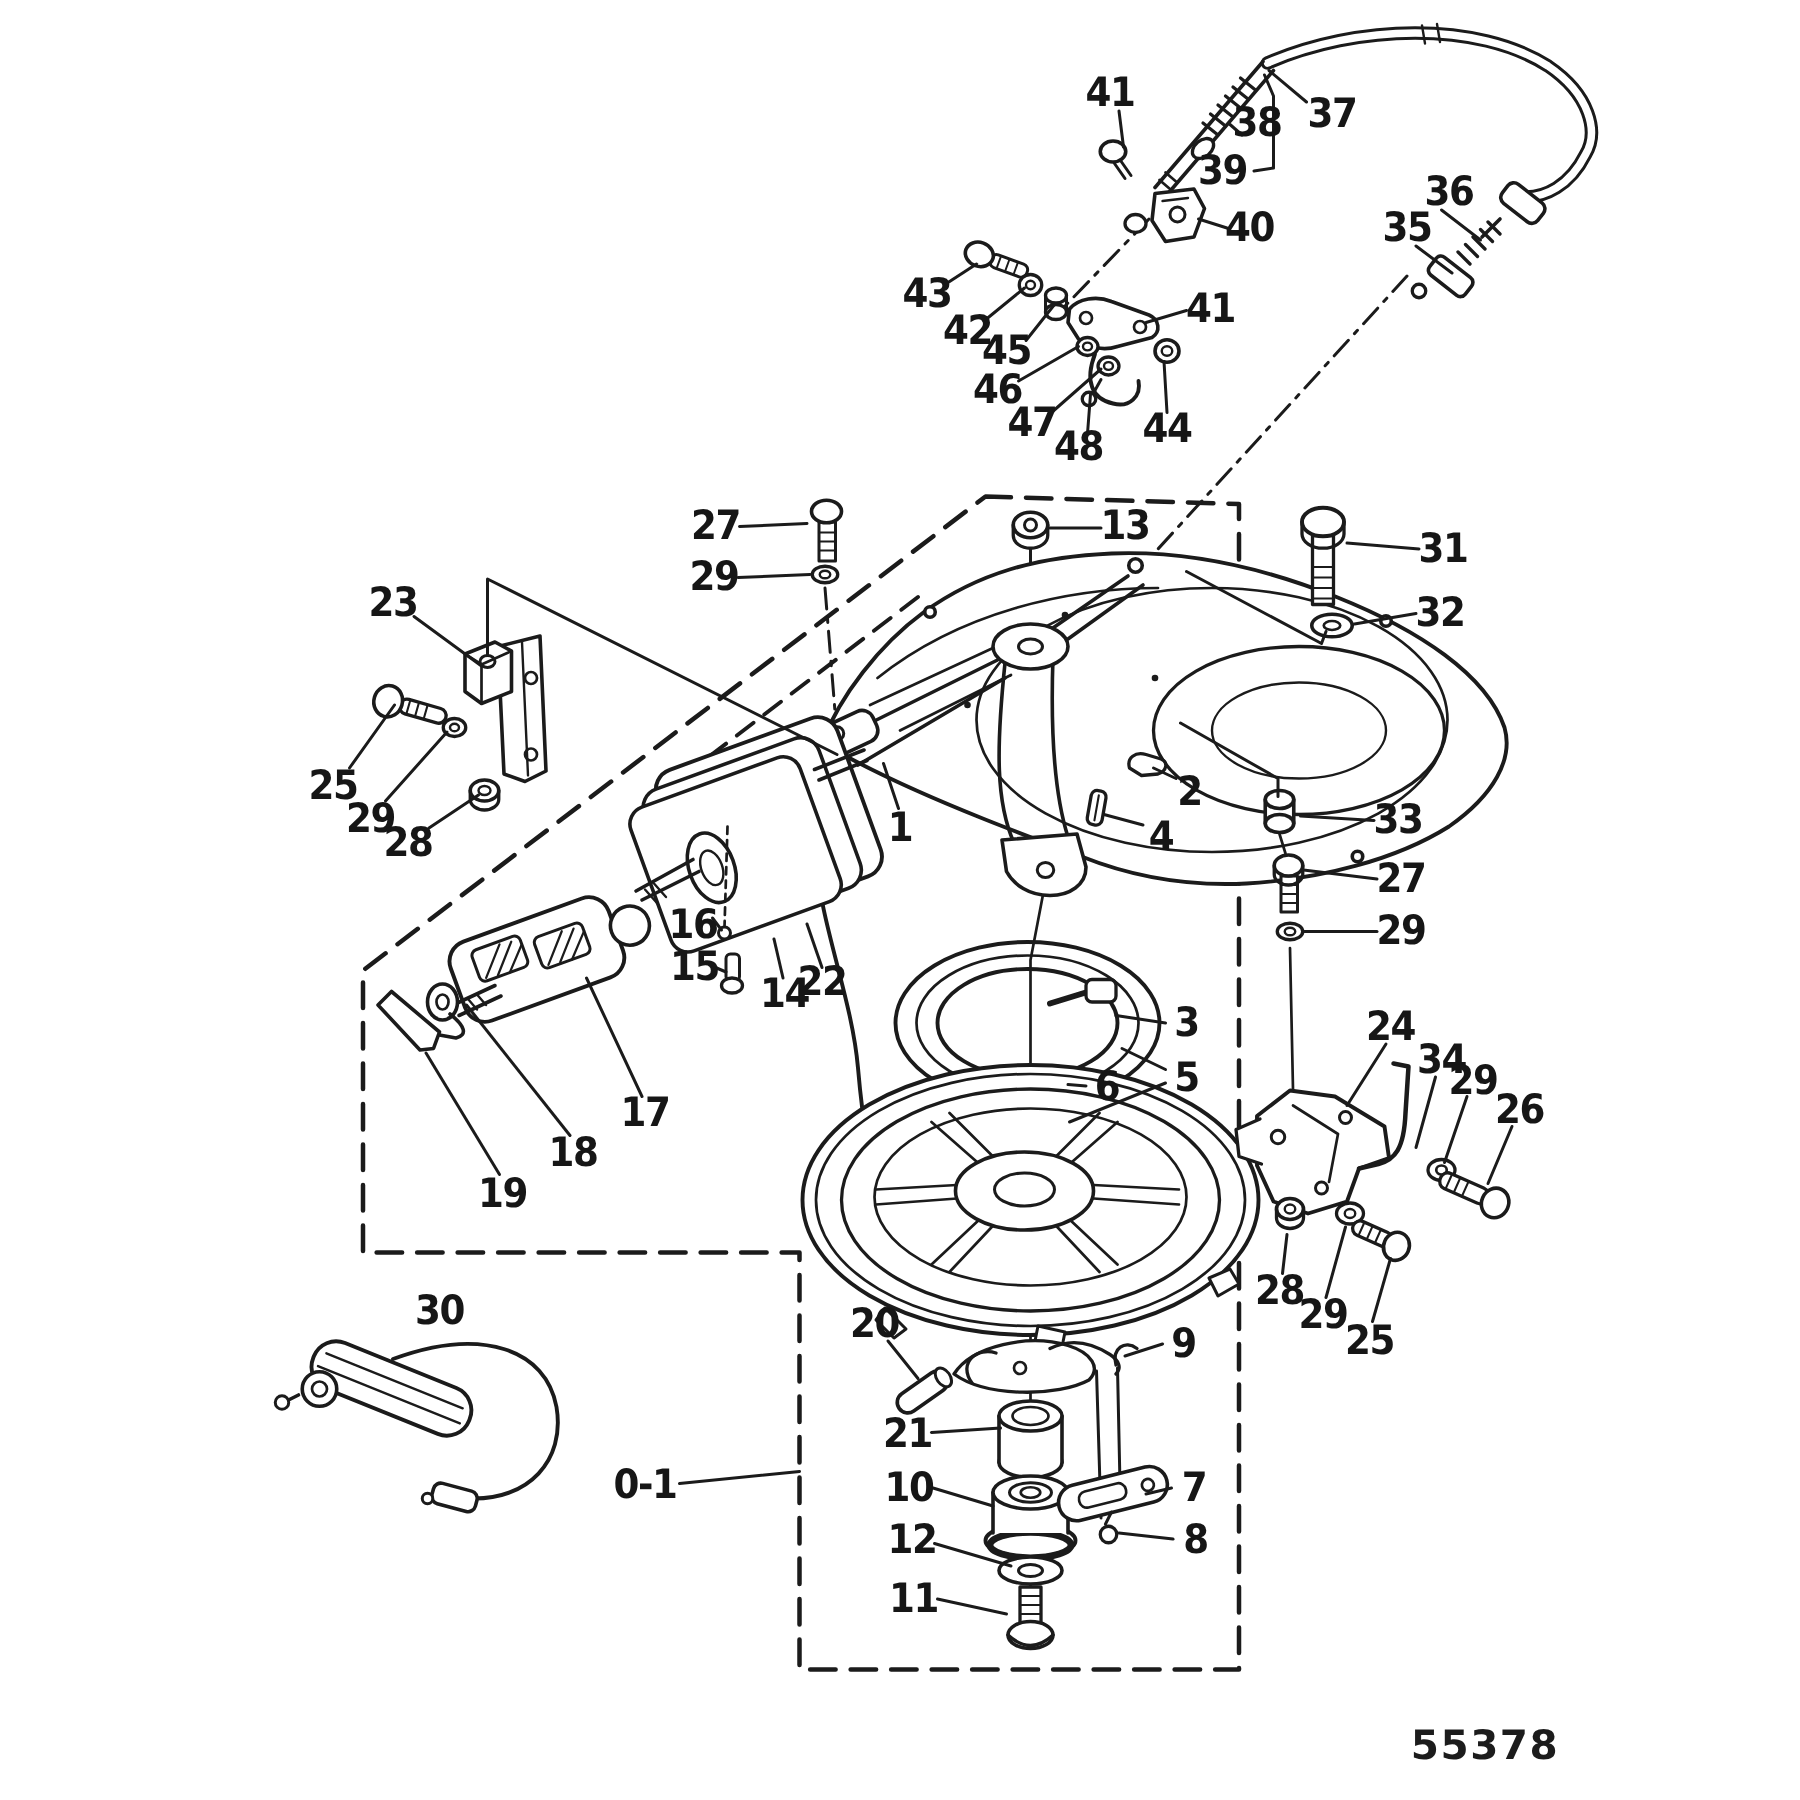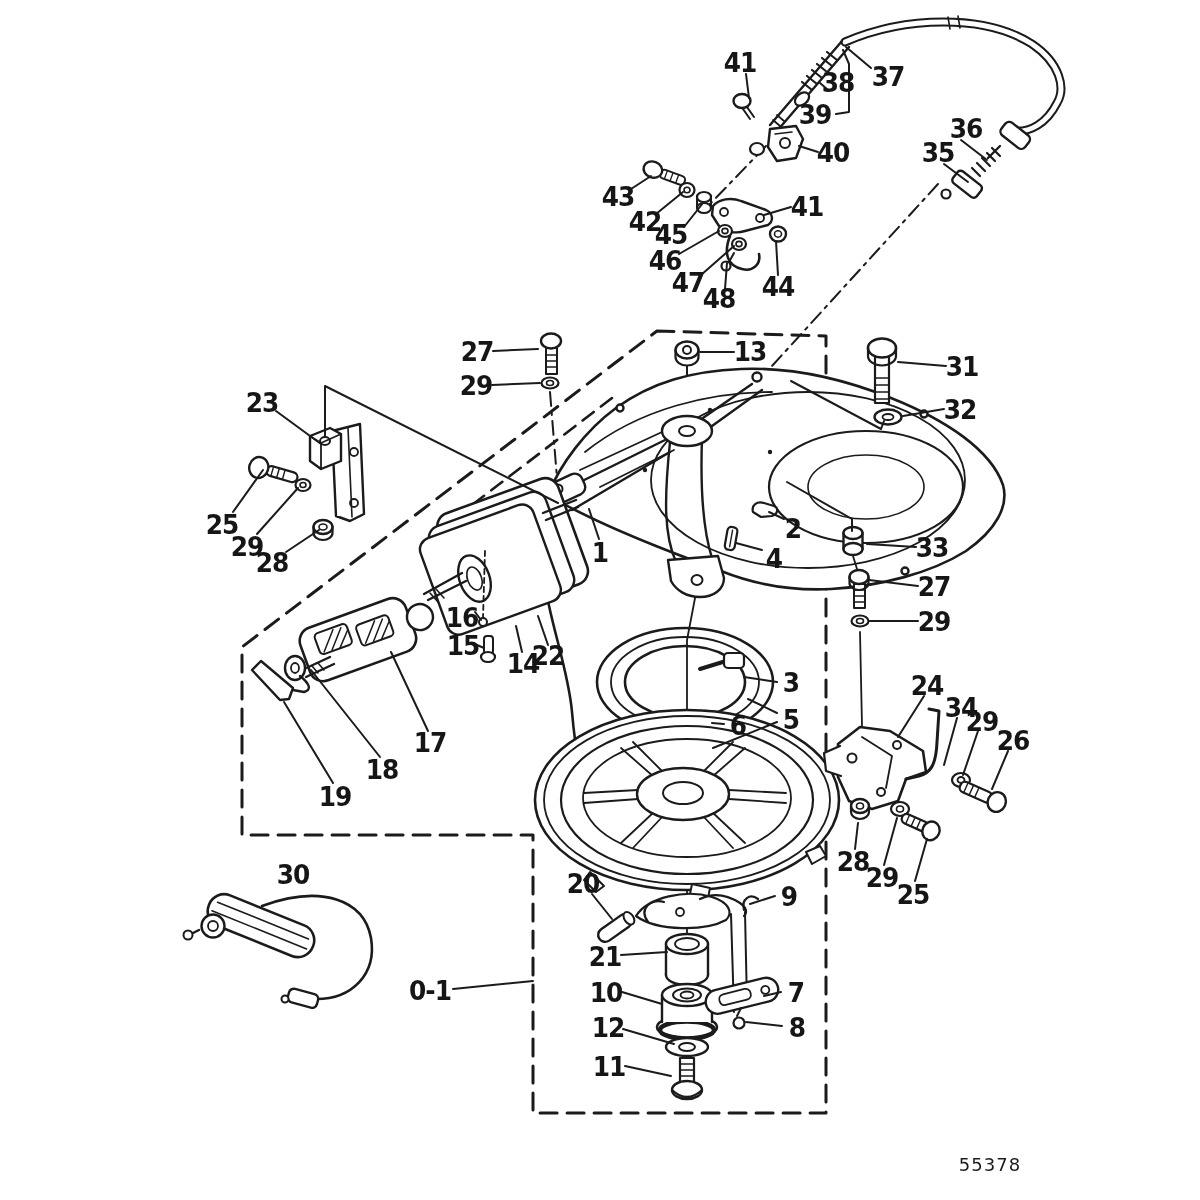--- a/index.html
+++ b/index.html
@@ -2,22 +2,22 @@
 <html><head>
 <meta charset="utf-8">
 <style>
   html,body{margin:0;padding:0;background:#ffffff;}
   #stage{position:relative;width:1157px;height:1200px;background:#ffffff;overflow:hidden;
          font-family:"DejaVu Sans","Liberation Sans",sans-serif;}
   #art{position:absolute;left:0;top:0;width:1200px;height:1200px;}
   .callout{position:absolute;transform:translate(-50%,-50%) scaleX(.92);
            font-weight:bold;font-size:27px;letter-spacing:-1px;color:#161616;
            white-space:nowrap;user-select:none;}
-  .partnum{position:absolute;transform:translate(-50%,-50%);font-weight:normal;
-           font-size:18px;color:#1c1c1c;letter-spacing:1px;}
+  .partnum{position:absolute;transform:translate(-50%,-50%);font-weight:bold;
+           font-size:27px;color:#1c1c1c;letter-spacing:1px;}
   svg *{vector-effect:non-scaling-stroke;}
 </style>
 </head>
 <body>
 
 <div id="stage">
 
 <svg id="art" viewBox="0 0 1200 1200" fill="none" stroke="#1b1b1b" stroke-width="2.4" stroke-linecap="round" stroke-linejoin="round">
 
   <g>

